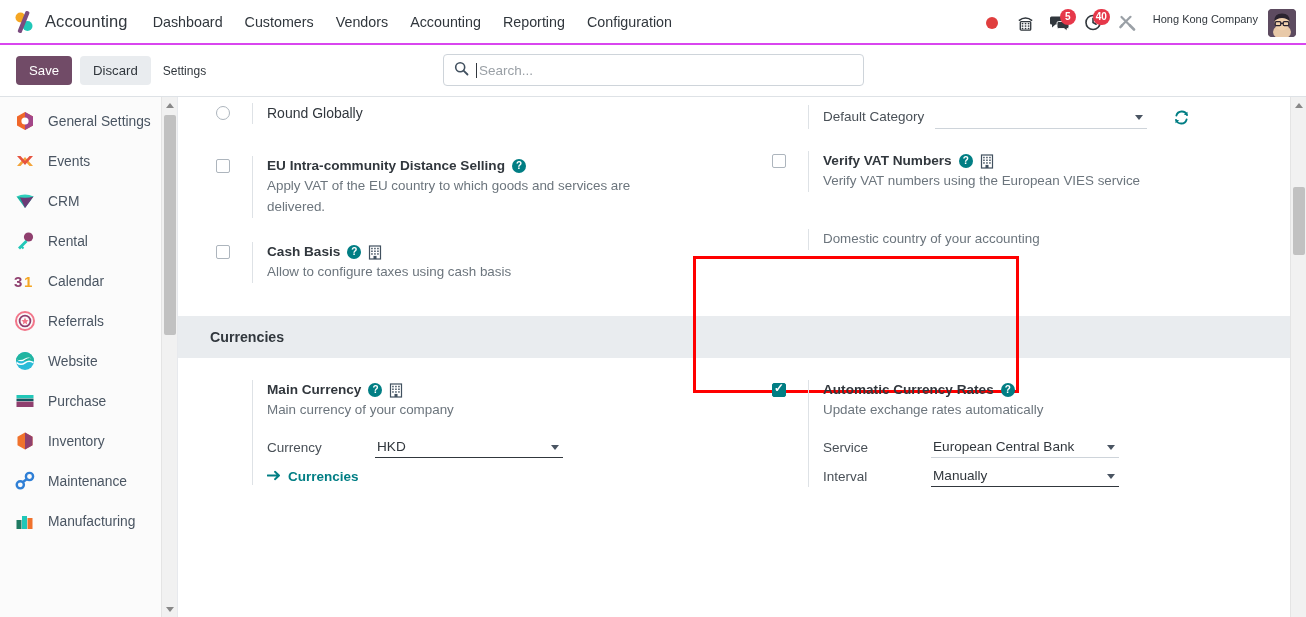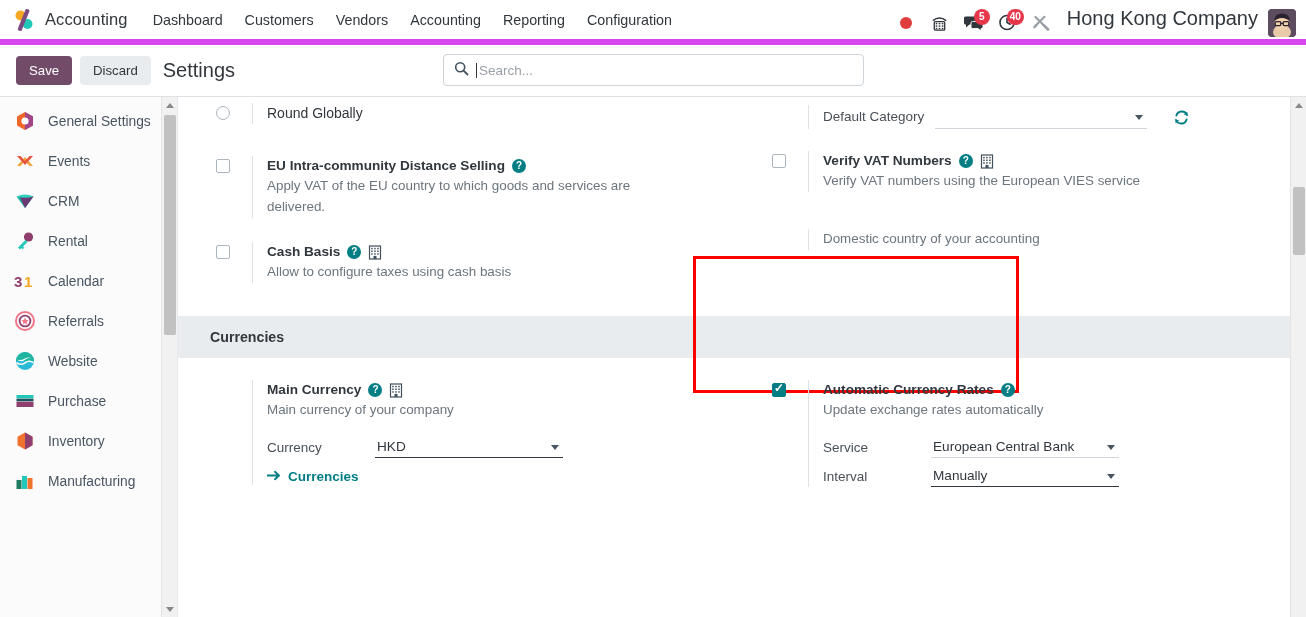--- a/index.html
+++ b/index.html
@@ -9,21 +9,21 @@
     background: #ffffff;
     overflow: hidden;
     color: #374151;
   }
 
   
   .navbar {
     height: 45px; width: 1306px;
     background: #ffffff;
     display: flex; align-items: center;
-    border-bottom: 6px solid #d946ef;
+    border-bottom: 2px solid #d946ef;
     position: relative;
   }
   .brand {
     display: flex; align-items: center; gap: 9px;
     padding-left: 12px; padding-right: 14px;
     cursor: pointer;
   }
   .brand-logo { width: 24px; height: 24px; position: relative; flex: 0 0 auto; }
   .brand-name {
     font-size: 16.5px; color: #31373d; letter-spacing: .1px;
@@ -45,21 +45,21 @@
   }
   .rec-dot { width: 12px; height: 12px; border-radius: 50%; background: #e03e3e; }
   .badge {
     position: absolute; top: 1px; right: 1px;
     min-width: 16px; height: 16px; padding: 0 3px;
     border-radius: 9px; background: #e6384a; color: #fff;
     font-size: 10px; line-height: 16px; text-align: center;
     font-weight: bold;
   }
   .company-name {
-    font-size: 20px; color: #31373d; margin: 0 10px 8px 8px;
+    font-size: 11px; color: #31373d; margin: 0 10px 8px 8px;
     cursor: pointer; white-space: nowrap;
   }
   .avatar {
     width: 28px; height: 28px; border-radius: 4px;
     background: #5c4a5e; cursor: pointer; overflow: hidden;
     position: relative; flex: 0 0 auto;
   }
 
   
   .control-panel {
@@ -69,21 +69,21 @@
     position: relative;
   }
   .btn {
     font-size: 13.2px; padding: 6px 13px; border-radius: 4px;
     border: none; cursor: pointer; font-family: inherit;
     line-height: 1.35;
   }
   .btn-save { background: #714b67; color: #ffffff; margin-left: 16px; }
   .btn-discard { background: #e9ecef; color: #31373d; margin-left: 8px; }
   .cp-title {
-    font-size: 20px; color: #31373d; margin-left: 12px; white-space: nowrap;
+    font-size: 12px; color: #31373d; margin-left: 12px; white-space: nowrap;
   }
   .searchbar {
     position: absolute; left: 443px; top: 54px;
     width: 421px; height: 32px;
     border: 1px solid #ced4da; border-radius: 4px;
     background: #fff; display: flex; align-items: center;
     padding: 0 10px; gap: 7px;
   }
   .search-placeholder { font-size: 13.5px; color: #9aa0a6; }
   .caret-line {
@@ -428,20 +428,30 @@
     <div class="side-item">
       <span class="side-ico">
         <svg width="22" height="22" viewBox="0 0 22 22">
           <polygon points="11,2.5 18.5,6.8 18.5,15.2 11,19.5 3.5,15.2 3.5,6.8" fill="#f0722c"></polygon>
           <polygon points="11,2.5 18.5,6.8 18.5,15.2 11,19.5" fill="#8f3f6e"></polygon>
         </svg>
       </span>
       <span>Inventory</span>
     </div>
 
+    <div class="side-item">
+      <span class="side-ico">
+        <svg width="22" height="22" viewBox="0 0 22 22">
+          <circle cx="6.3" cy="14.8" r="3.6" fill="none" stroke="#2f7fd6" stroke-width="2.4"></circle>
+          <circle cx="15.5" cy="6.5" r="3.6" fill="none" stroke="#2f7fd6" stroke-width="2.4"></circle>
+          <path d="M8.7 12.3 L13.2 8.8" stroke="#2f7fd6" stroke-width="2.4"></path>
+        </svg>
+      </span>
+      <span>Maintenance</span>
+    </div>
 
     <div class="side-item">
       <span class="side-ico">
         <svg width="22" height="22" viewBox="0 0 22 22">
           <rect x="2.5" y="10" width="5" height="9" fill="#1f7a62"></rect>
           <rect x="8" y="6" width="5" height="13" fill="#21c7b8"></rect>
           <rect x="13.5" y="8" width="5" height="11" fill="#f0722c"></rect>
         </svg>
       </span>
       <span>Manufacturing</span>

